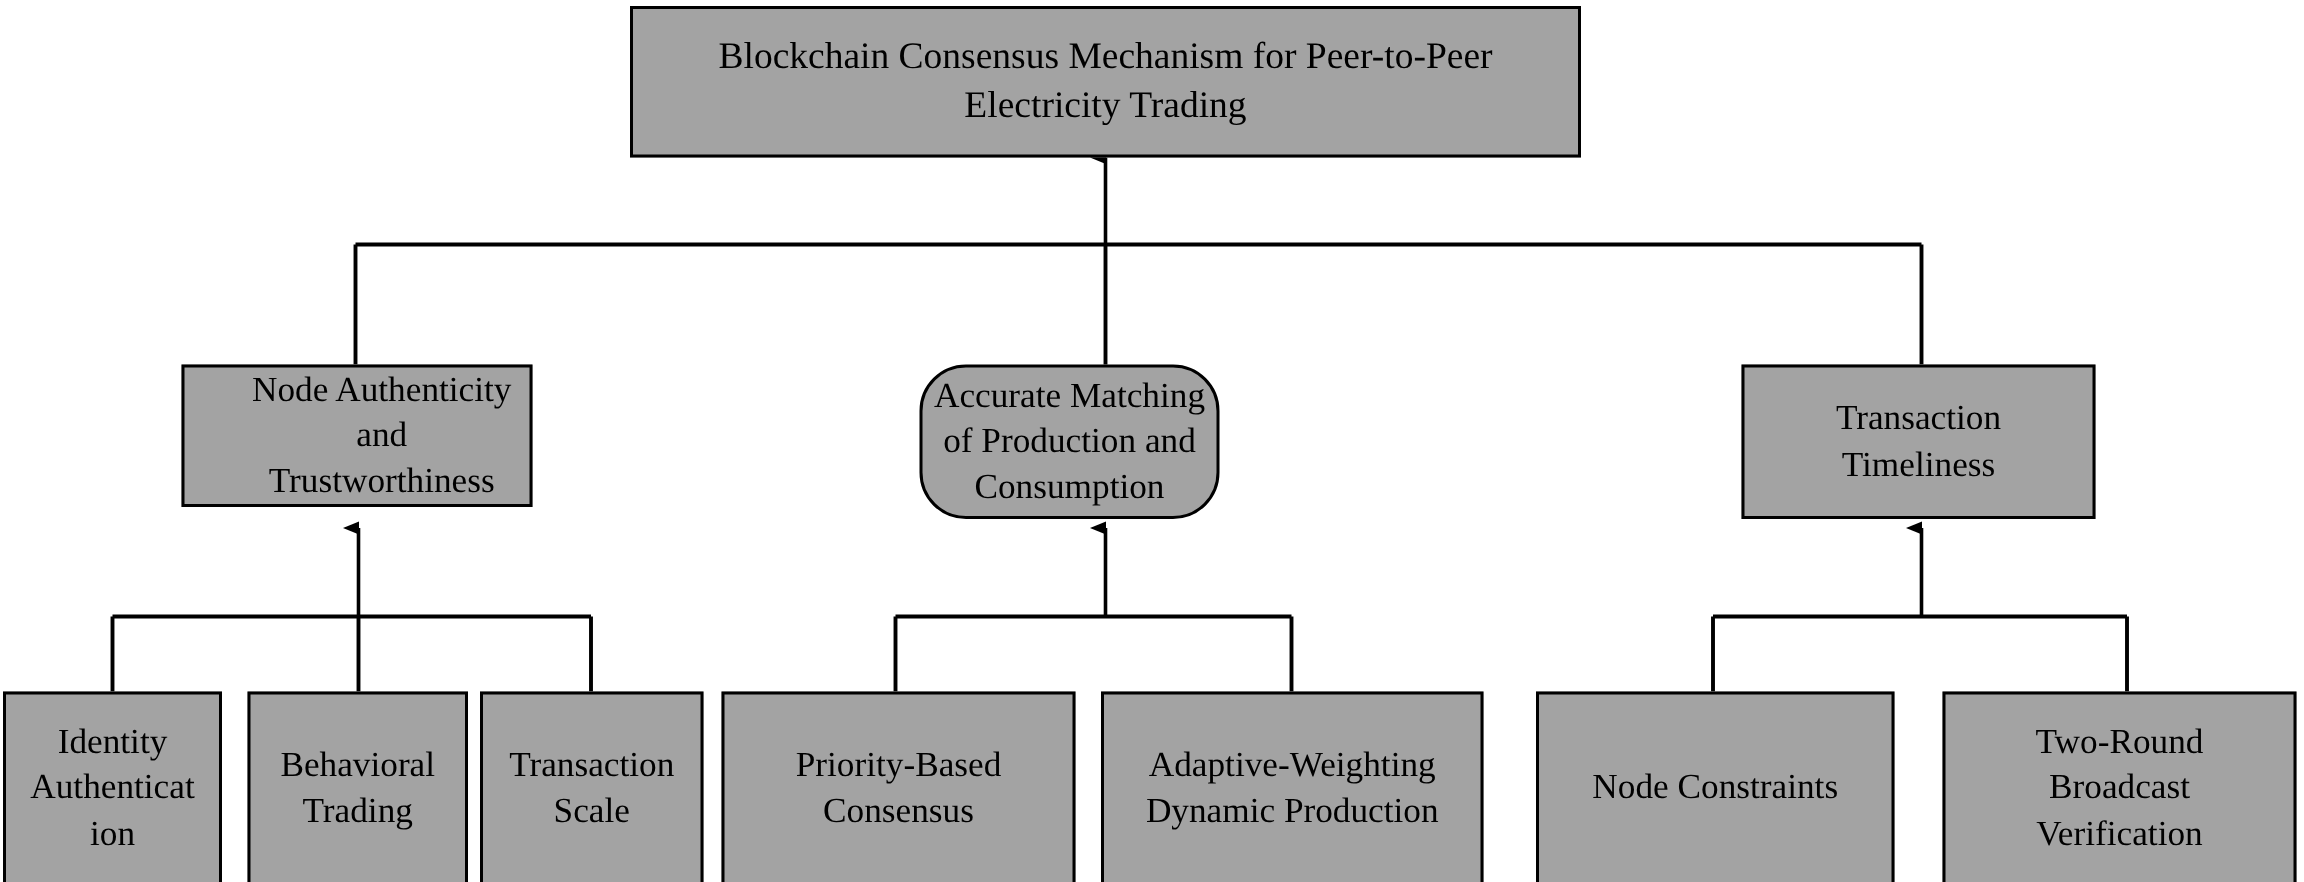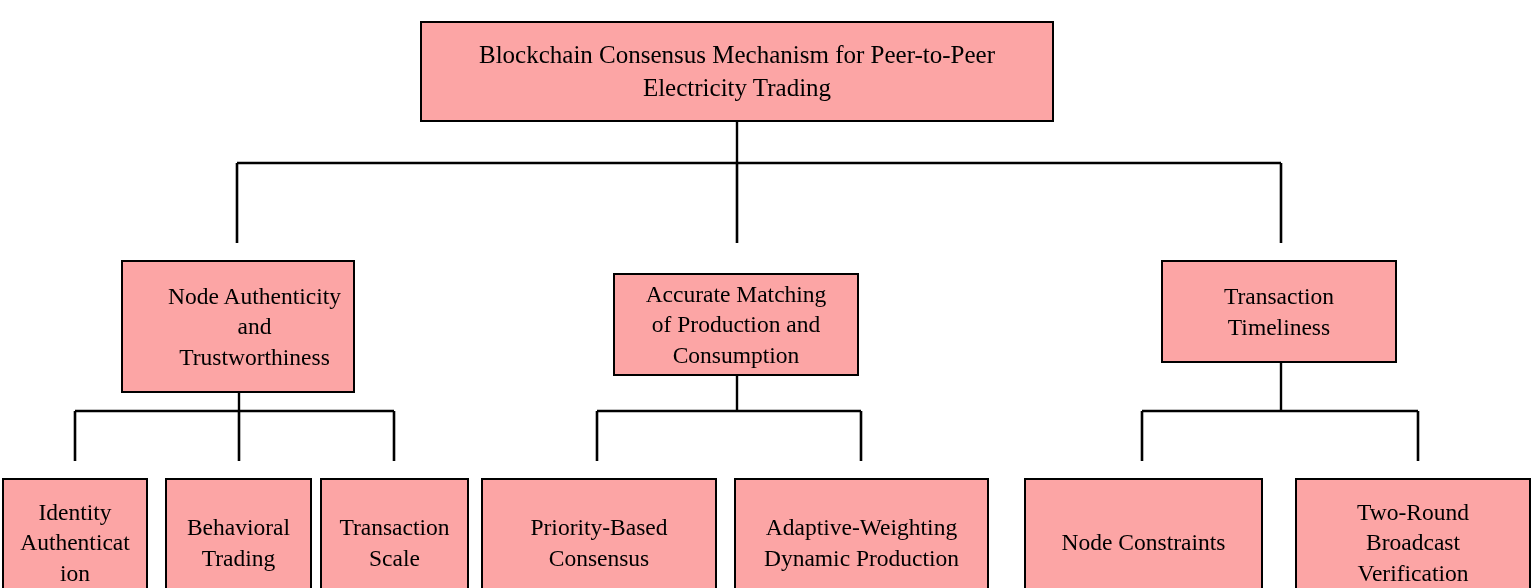--- a/index.html
+++ b/index.html
@@ -20,29 +20,28 @@
     left: 0;
     top: 0;
     width: 1536px;
     height: 588px;
     pointer-events: none;
   }
   .node-box {
     position: absolute;
     box-sizing: border-box;
     border: 2.5px solid #000000;
-    background: #fca5a5;
+    background: #a3a3a3;
     display: flex;
     align-items: center;
     justify-content: center;
     text-align: center;
     color: #000000;
     line-height: 1.30;
     z-index: 2;
-    margin-top: 17px;
   }
   .node-label {
     display: block;
     width: 100%;
     padding: 0 4px;
     white-space: pre-line;
   }
   .tier-root  { font-size: 25px; }
   .tier-two   { font-size: 23.5px; }
   .tier-three { font-size: 23.5px; }
@@ -88,27 +87,27 @@
       <path d="M1418 411 L1418 461" fill="none" stroke="#000000" stroke-width="2.6"></path>
       <path d="M1281 411 L1281 352" fill="none" stroke="#000000" stroke-width="2.4" marker-end="url(#arrow-up)"></path>
     </g>
   </svg>
 
   <div class="node-box tier-root" style="left:420px; top:4px; width:634px; height:101px;">
     <span class="node-label">Blockchain Consensus Mechanism for Peer-to-Peer
 Electricity Trading</span>
   </div>
 
-  <div class="node-box tier-two" style="left:121px; top:243px; width:234px; height:133px;padding-left:33px;">
+  <div class="node-box tier-two" style="left:121px; top:243px; width:234px; height:95px;padding-left:33px;">
     <span class="node-label">Node Authenticity
 and
 Trustworthiness</span>
   </div>
 
-  <div class="node-box tier-two" style="left:613px; top:256px; width:246px; height:103px;">
+  <div class="node-box tier-two" style="left:613px; top:243px; width:200px; height:103px;border-radius:31px;">
     <span class="node-label">Accurate Matching
 of Production and
 Consumption</span>
   </div>
 
   <div class="node-box tier-two" style="left:1161px; top:243px; width:236px; height:103px;">
     <span class="node-label">Transaction
 Timeliness</span>
   </div>
 

